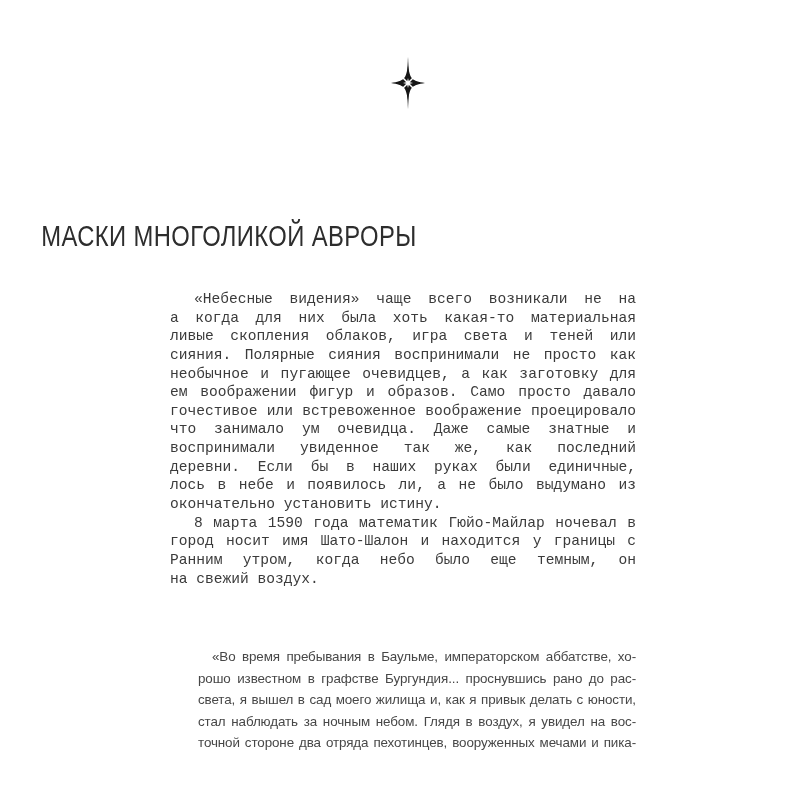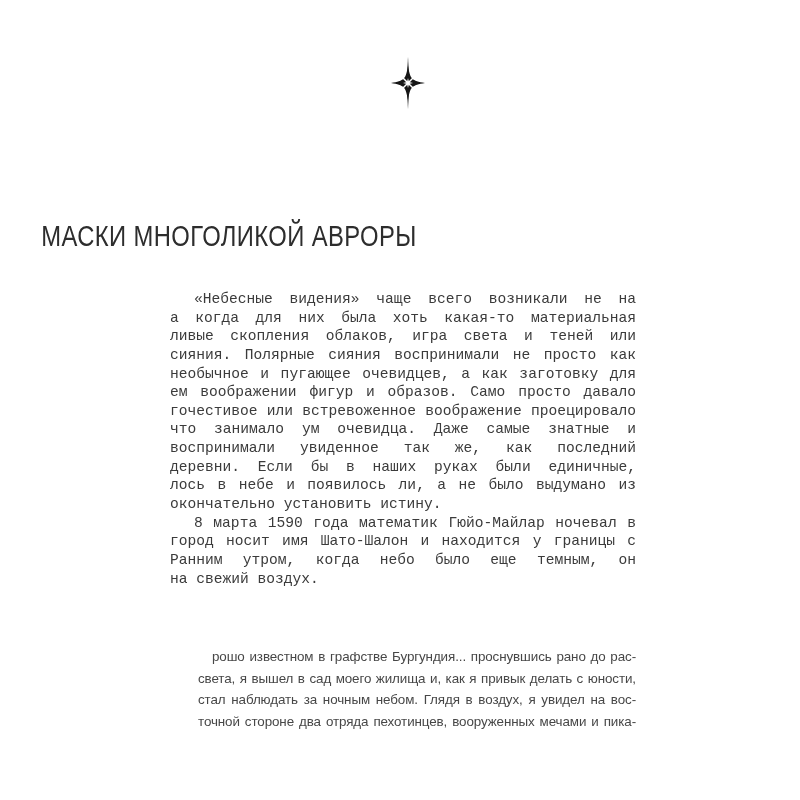--- a/index.html
+++ b/index.html
@@ -97,17 +97,18 @@
     </div>
   <div class="para">
       <div class="bline">8 марта 1590 года математик Гюйо-Майлар ночевал в аббатстве не-</div>
       <div class="bline">город носит имя Шато-Шалон и находится у границы с Швейцарией.</div>
       <div class="bline">Ранним утром, когда небо было еще темным, он проснулся и вышел</div>
       <div class="bline">на свежий воздух.</div>
     </div>
 </div>
 
 <div class="quote-block">
+    <div class="qline">«Во время пребывания в Баульме, императорском аббатстве, хо-</div>
     <div class="qline">рошо известном в графстве Бургундия... проснувшись рано до рас-</div>
     <div class="qline">света, я вышел в сад моего жилища и, как я привык делать с юности,</div>
     <div class="qline">стал наблюдать за ночным небом. Глядя в воздух, я увидел на вос-</div>
     <div class="qline">точной стороне два отряда пехотинцев, вооруженных мечами и пика-</div>
   </div>
 
 </body></html>

